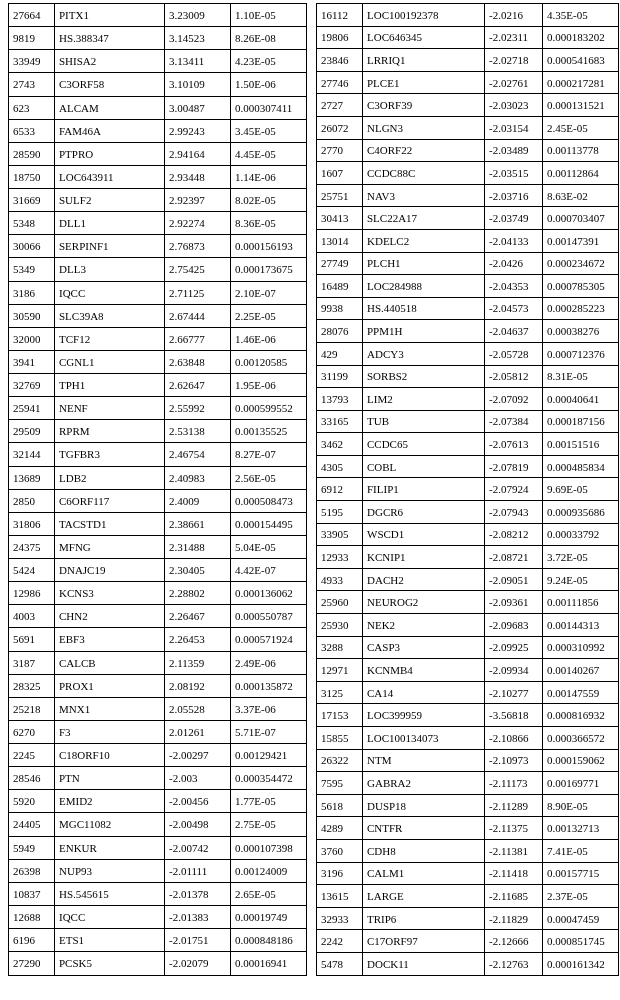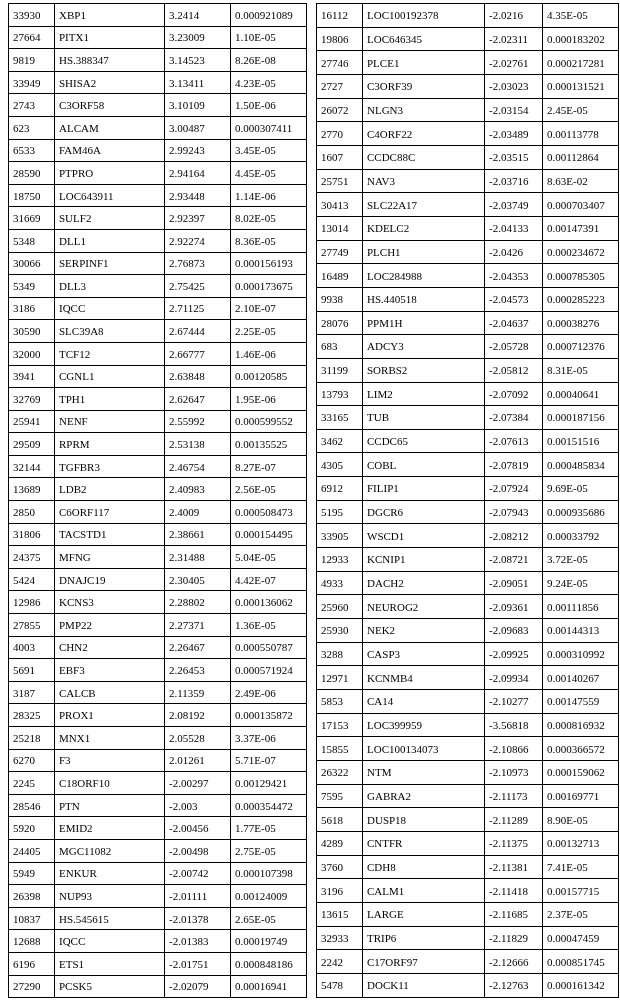--- a/index.html
+++ b/index.html
@@ -51,26 +51,20 @@
 <div class="page">
   <table class="gene-table">
     <colgroup>
       <col class="col-probe">
       <col class="col-gene-l">
       <col class="col-fold-l">
       <col class="col-pval">
     </colgroup>
   <tbody>
         <tr>
-          <td>33930</td>
-          <td>XBP1</td>
-          <td>3.2414</td>
-          <td>0.000921089</td>
-        </tr>
-        <tr>
           <td>27664</td>
           <td>PITX1</td>
           <td>3.23009</td>
           <td>1.10E-05</td>
         </tr>
         <tr>
           <td>9819</td>
           <td>HS.388347</td>
           <td>3.14523</td>
           <td>8.26E-08</td>
@@ -211,26 +205,20 @@
           <td>5424</td>
           <td>DNAJC19</td>
           <td>2.30405</td>
           <td>4.42E-07</td>
         </tr>
         <tr>
           <td>12986</td>
           <td>KCNS3</td>
           <td>2.28802</td>
           <td>0.000136062</td>
-        </tr>
-        <tr>
-          <td>27855</td>
-          <td>PMP22</td>
-          <td>2.27371</td>
-          <td>1.36E-05</td>
         </tr>
         <tr>
           <td>4003</td>
           <td>CHN2</td>
           <td>2.26467</td>
           <td>0.000550787</td>
         </tr>
         <tr>
           <td>5691</td>
           <td>EBF3</td>
@@ -337,20 +325,26 @@
           <td>-2.0216</td>
           <td>4.35E-05</td>
         </tr>
         <tr>
           <td>19806</td>
           <td>LOC646345</td>
           <td>-2.02311</td>
           <td>0.000183202</td>
         </tr>
         <tr>
+          <td>23846</td>
+          <td>LRRIQ1</td>
+          <td>-2.02718</td>
+          <td>0.000541683</td>
+        </tr>
+        <tr>
           <td>27746</td>
           <td>PLCE1</td>
           <td>-2.02761</td>
           <td>0.000217281</td>
         </tr>
         <tr>
           <td>2727</td>
           <td>C3ORF39</td>
           <td>-2.03023</td>
           <td>0.000131521</td>
@@ -409,21 +403,21 @@
           <td>-2.04573</td>
           <td>0.000285223</td>
         </tr>
         <tr>
           <td>28076</td>
           <td>PPM1H</td>
           <td>-2.04637</td>
           <td>0.00038276</td>
         </tr>
         <tr>
-          <td>683</td>
+          <td>429</td>
           <td>ADCY3</td>
           <td>-2.05728</td>
           <td>0.000712376</td>
         </tr>
         <tr>
           <td>31199</td>
           <td>SORBS2</td>
           <td>-2.05812</td>
           <td>8.31E-05</td>
         </tr>
@@ -499,21 +493,21 @@
           <td>-2.09925</td>
           <td>0.000310992</td>
         </tr>
         <tr>
           <td>12971</td>
           <td>KCNMB4</td>
           <td>-2.09934</td>
           <td>0.00140267</td>
         </tr>
         <tr>
-          <td>5853</td>
+          <td>3125</td>
           <td>CA14</td>
           <td>-2.10277</td>
           <td>0.00147559</td>
         </tr>
         <tr>
           <td>17153</td>
           <td>LOC399959</td>
           <td>-3.56818</td>
           <td>0.000816932</td>
         </tr>

